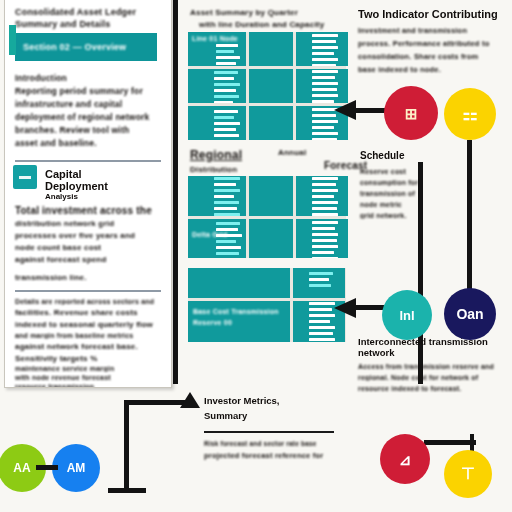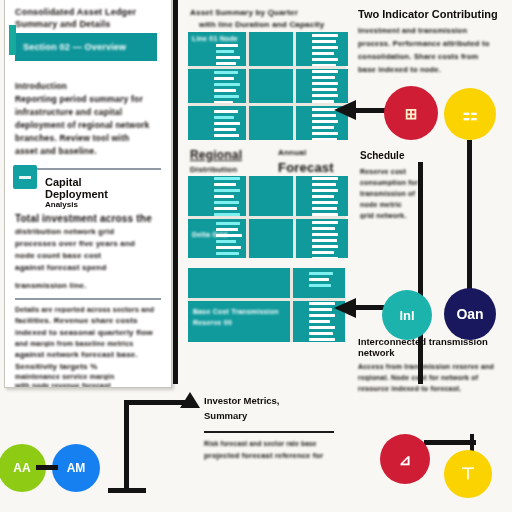--- a/index.html
+++ b/index.html
@@ -90,21 +90,21 @@
 
   <div class="docpanel">
     <div class="doc-inner">
       <div class="tx" style="font-size:9px;margin-top:4px;">Consolidated Asset Ledger</div>
       <div class="tx" style="font-size:9px;margin-top:2px;">Summary and Details</div>
 
       <div class="tealbar">
         <span class="tx w" style="font-size:9px;">Section 02 — Overview</span>
       </div>
 
-      <div style="margin-top:20px;">
+      <div style="margin-top:12px;">
         <div class="tx" style="font-size:8.5px;margin-bottom:3px;">Introduction</div>
         <div class="tx" style="font-size:8.5px;margin-bottom:3px;">Reporting period summary for</div>
         <div class="tx" style="font-size:8.5px;margin-bottom:3px;">infrastructure and capital</div>
         <div class="tx" style="font-size:8.5px;margin-bottom:3px;">deployment of regional network</div>
         <div class="tx" style="font-size:8.5px;margin-bottom:3px;">branches. Review tool with</div>
         <div class="tx" style="font-size:8.5px;">asset and baseline.</div>
       </div>
 
       <div class="rule" style="margin-top:12px;"></div>
 
@@ -211,21 +211,21 @@
       </span>
     </div>
   </div>
 
   <div class="blk" style="left:190px;top:148px;">
     <div class="tx" style="font-size:12px;margin-bottom:3px;text-decoration:underline;">Regional</div>
     <div class="tx" style="font-size:8px;">Distribution</div>
   </div>
   <div class="blk" style="left:278px;top:148px;">
     <div class="tx" style="font-size:8px;margin-bottom:3px;">Annual</div>
-    <div class="tx" style="font-size:13px;">Forecast</div>
+    <div class="tx" style="font-size:10px;margin-left:46px;">Forecast</div>
   </div>
 
   <div class="tbl" style="left:188px;top:176px;width:158px;height:82px;
               grid-template-columns:58px 44px 52px;grid-template-rows:1fr 1fr;">
     <div class="cell">
       <span class="bars" style="left:26px;top:1px;">
         <i class="c" style="width:26px"></i>
           <i style="width:22px"></i>
           <i class="c" style="width:26px"></i>
           <i style="width:20px"></i>

